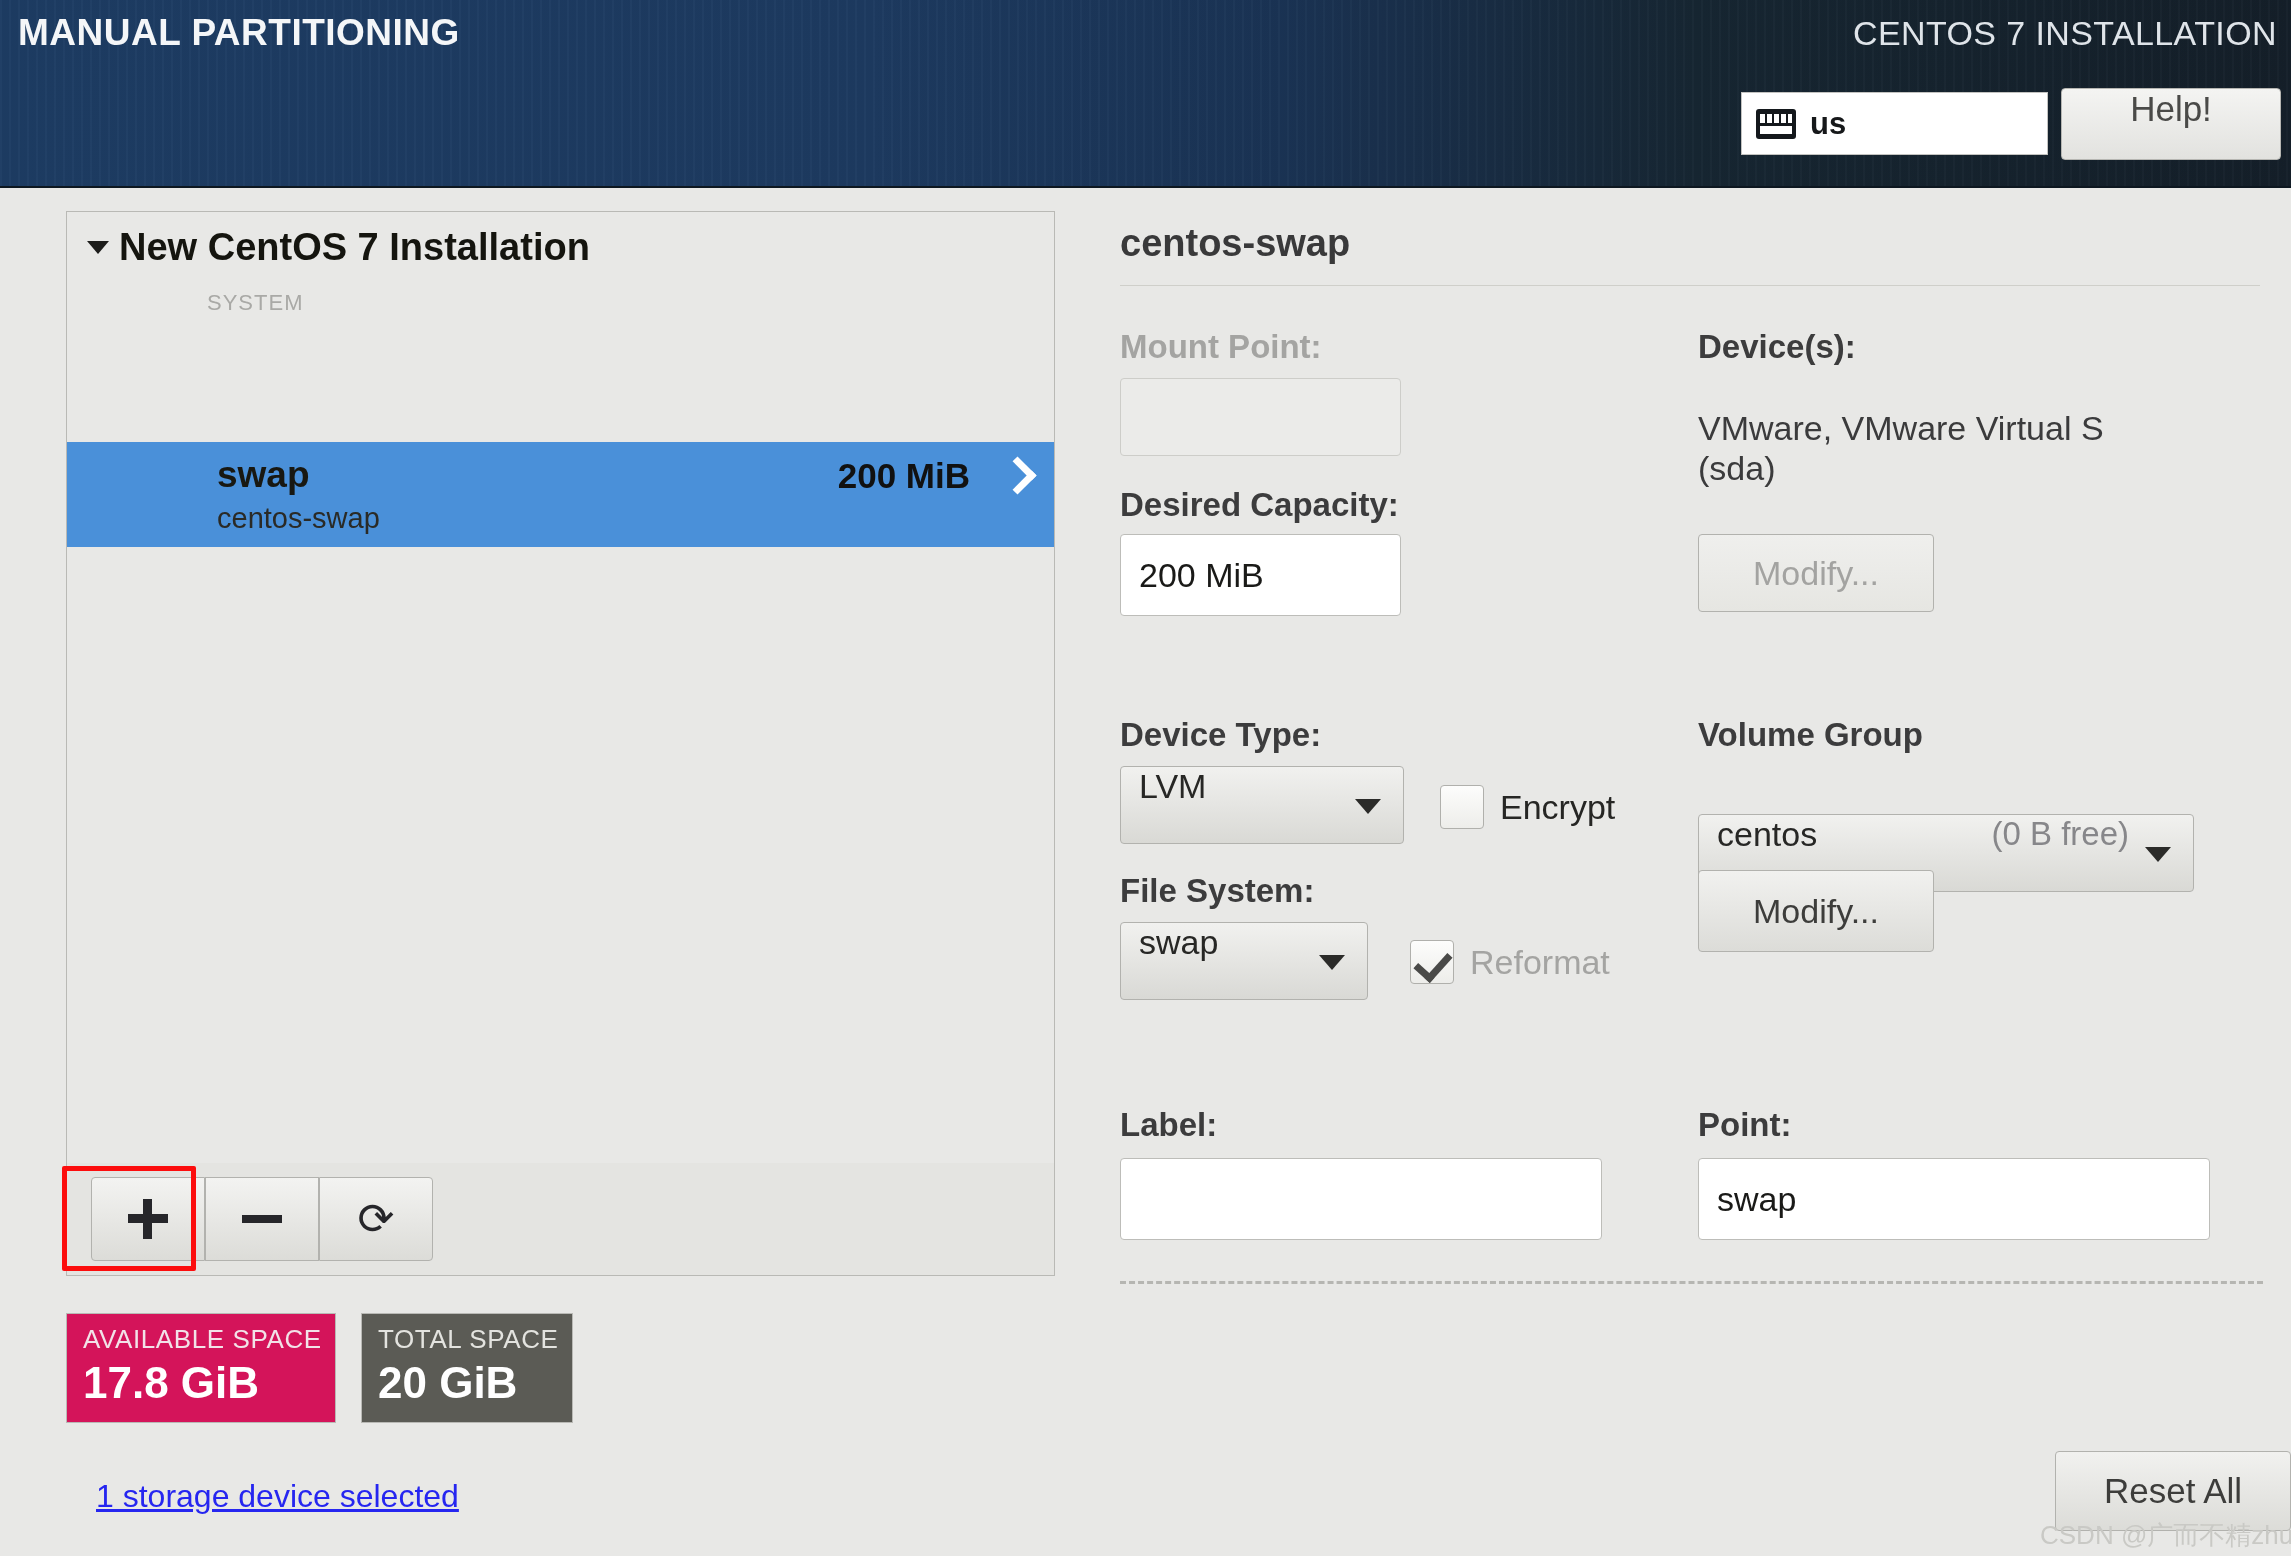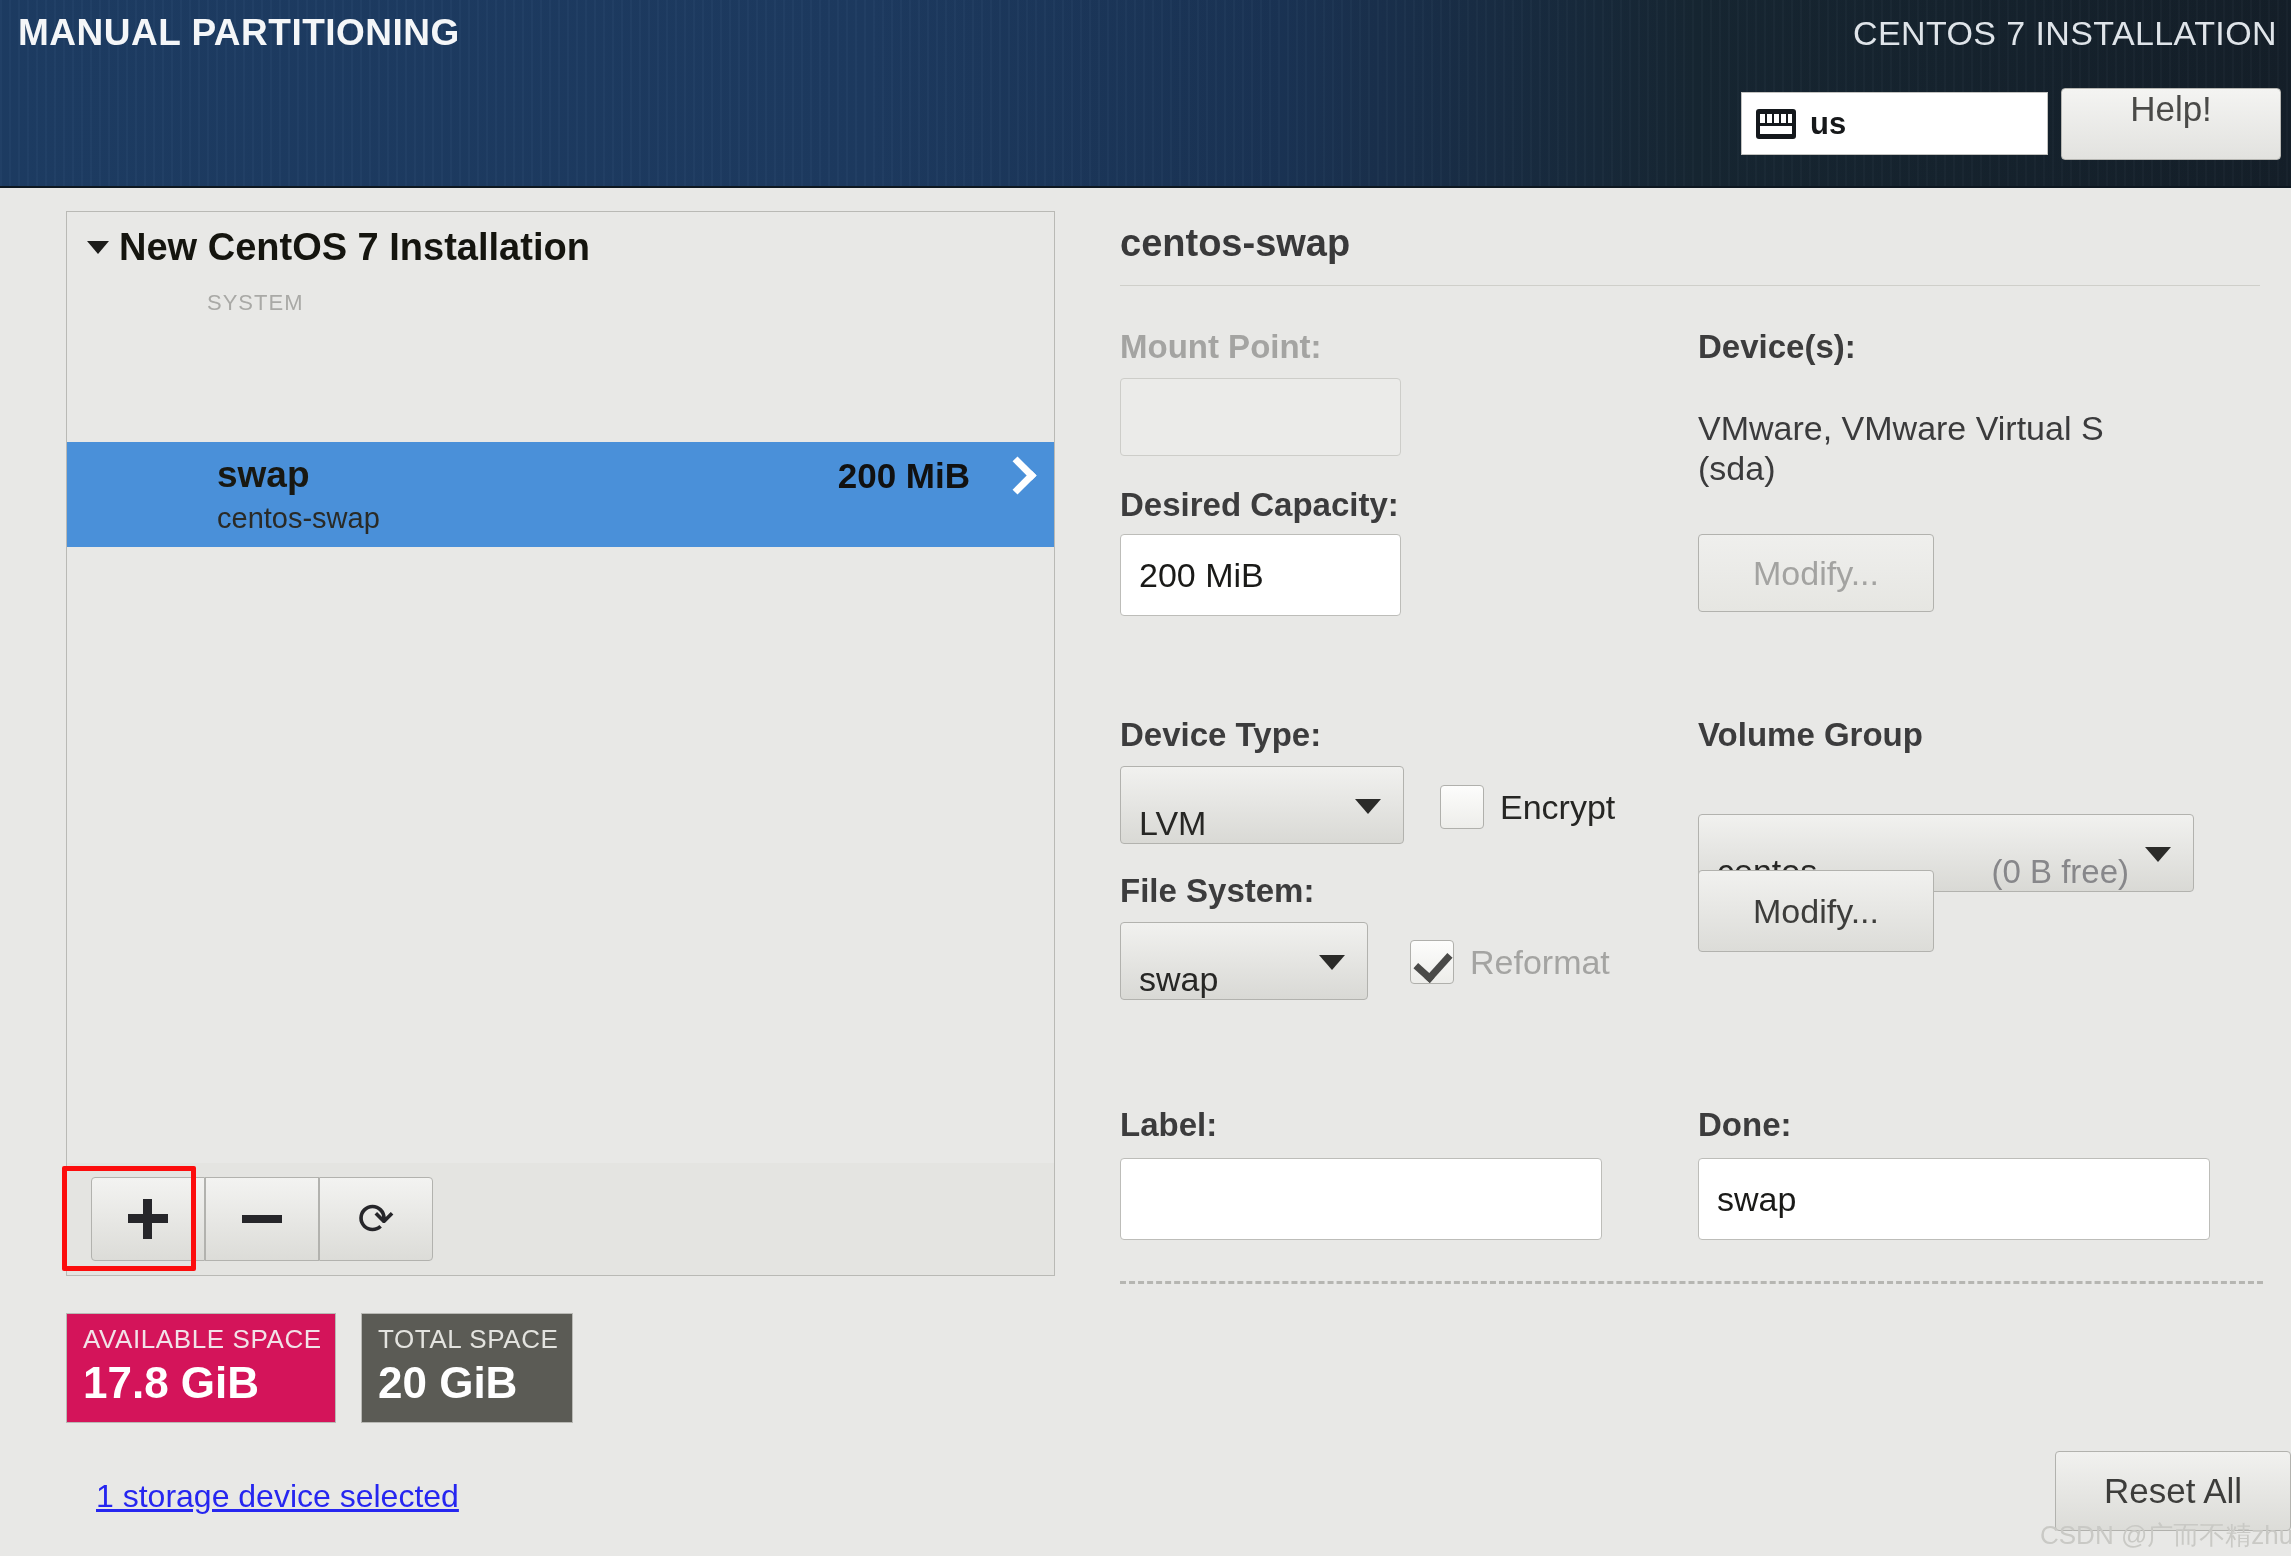--- a/index.html
+++ b/index.html
@@ -188,21 +188,21 @@
     position: absolute; background: #ffffff;
     border: 1px solid #bdbdb9; border-radius: 4px;
     display: flex; align-items: center; padding-left: 18px;
     font-size: 34px; color: #1a1a18;
   }
   .field.disabled { background: #ebebe9; border-color: #cdcdc9; }
   .combo {
     position: absolute;
     background: linear-gradient(180deg,#f1f1ef 0%, #d9d9d5 100%);
     border: 1px solid #b2b2ae; border-radius: 4px;
-    display: flex; align-items: flex-end; padding-left: 18px;
+    display: flex; align-items: flex-start; padding-left: 18px;
     font-size: 34px; color: #272725;
   }
   .caret {
     position: absolute; right: 22px; top: 50%; margin-top: -6px;
     width: 0; height: 0;
     border-left: 13px solid transparent; border-right: 13px solid transparent;
     border-top: 15px solid #2b2b29;
   }
   .combo .sub {
     position: absolute; right: 64px; font-size: 33px; color: #87878a;
@@ -349,21 +349,21 @@
   <span class="sub">(0 B free)</span>
   <span class="caret"></span>
 </div>
 <div class="btn-gray" style="left:1698px; top:870px; width:236px; height:82px;">
   <span>Modify...</span>
 </div>
 
 <div class="lbl" style="left:1120px; top:1106px;">Label:</div>
 <div class="field" style="left:1120px; top:1158px; width:482px; height:82px;"></div>
 
-<div class="lbl" style="left:1698px; top:1106px;">Done:</div>
+<div class="lbl" style="left:1698px; top:1106px;">Point:</div>
 <div class="field" style="left:1698px; top:1158px; width:512px; height:82px;">swap</div>
 
 <div class="dashed-rule"></div>
 
 <div class="reset-btn">
   <span>Reset All</span>
 </div>
 <div class="watermark">CSDN @广而不精zhu小白</div>
 
 </body></html>

